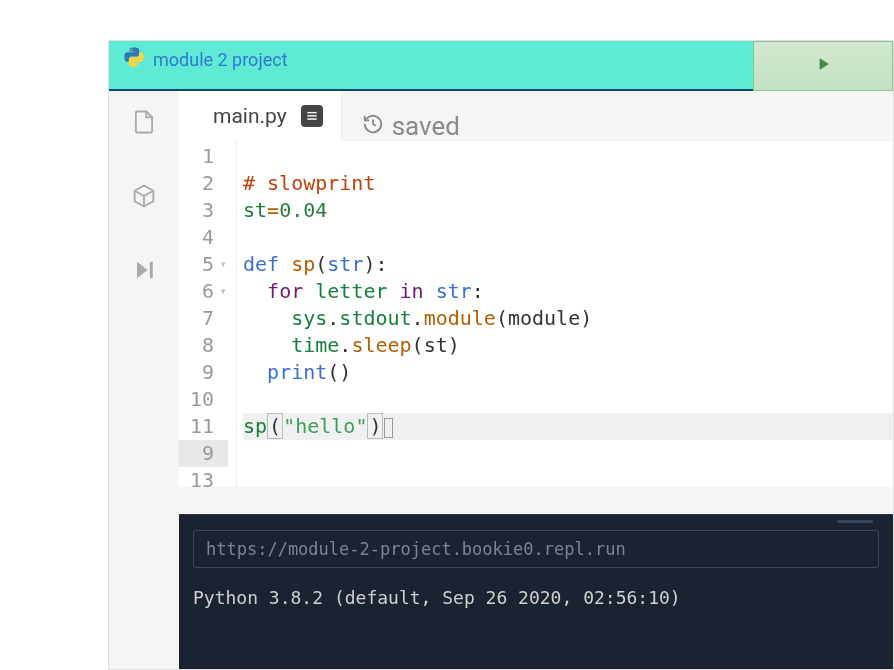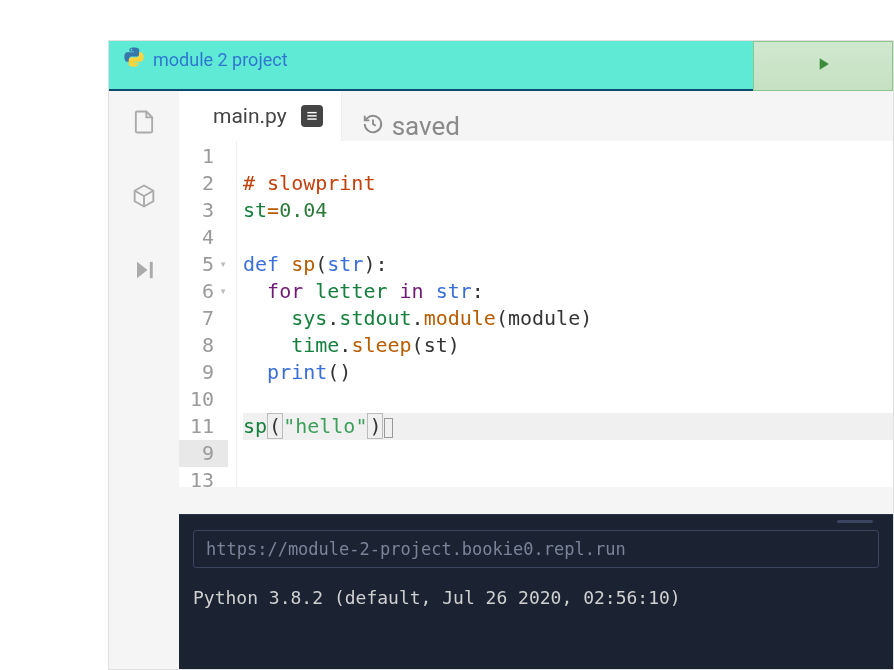--- a/index.html
+++ b/index.html
@@ -373,19 +373,19 @@
             <div class="cline"></div>
           </div>
       </div>
 
       <div class="terminal">
         <div class="terminal-handle"></div>
         <div class="url-bar">
           <span>https://module-2-project.bookie0.repl.run</span>
         </div>
         <div class="terminal-body">
-          <div>Python 3.8.2 (default, Jul 26 2020, 02:56:10)</div>
+          <div>Python 3.8.2 (default, Sep 26 2020, 02:56:10)</div>
           <div><span class="prompt-arrows">  </span></div>
         </div>
       </div>
     </div>
   </div>
 </div>
 
 </body></html>

